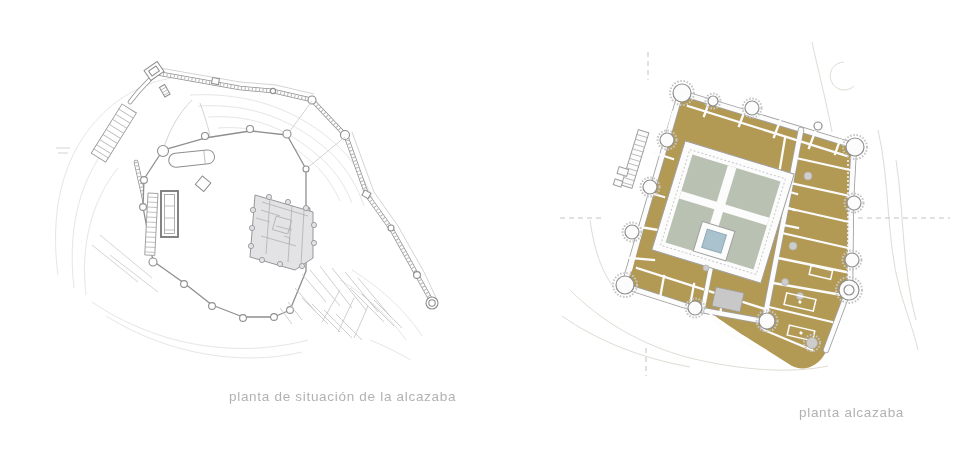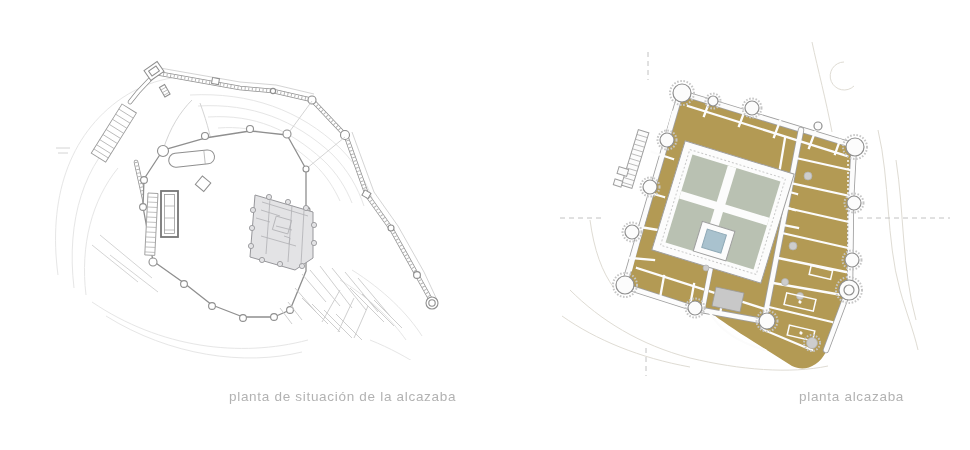--- a/index.html
+++ b/index.html
@@ -4,21 +4,21 @@
 <style>
   html,body{margin:0;padding:0;background:#fff;}
   .canvas{position:relative;width:970px;height:450px;background:var(--c-page,#ffffff);overflow:hidden;
           font-family:"Liberation Sans",sans-serif;}
   .plan-svg{position:absolute;}
   #left-plan{left:40px;top:40px;}
   #right-plan{left:560px;top:40px;}
   .caption{position:absolute;font-size:13.5px;color:var(--c-caption,#b2b2b2);
            letter-spacing:.7px;white-space:nowrap;font-weight:400;}
   #caption-left{left:229px;top:389px;}
-  #caption-right{left:799px;top:389px;}
+  #caption-right{left:799px;top:405px;}
 
   
   .c{stroke:var(--c-contour,#e6e6e6);fill:none;stroke-width:1;}
   .thin{stroke:var(--c-line-light,#c9c9c9);fill:none;stroke-width:.8;}
   .wallA{stroke:var(--c-line,#8f8f8f);stroke-width:4.6;fill:none;stroke-linejoin:round;stroke-linecap:round;}
   .wallB{stroke:#ffffff;stroke-width:3.1;fill:none;stroke-linejoin:round;stroke-linecap:round;}
   .wallT{stroke:#b5b5b5;stroke-width:3.1;fill:none;stroke-dasharray:1 2.6;}
   .encl{stroke:var(--c-line,#8f8f8f);stroke-width:1.3;fill:#ffffff;stroke-linejoin:round;}
   .twr{fill:#ffffff;stroke:var(--c-line,#8f8f8f);stroke-width:1.1;}
   .pal{fill:var(--c-palace-fill,#e3e3e5);stroke:#97979b;stroke-width:1;stroke-linejoin:round;}

